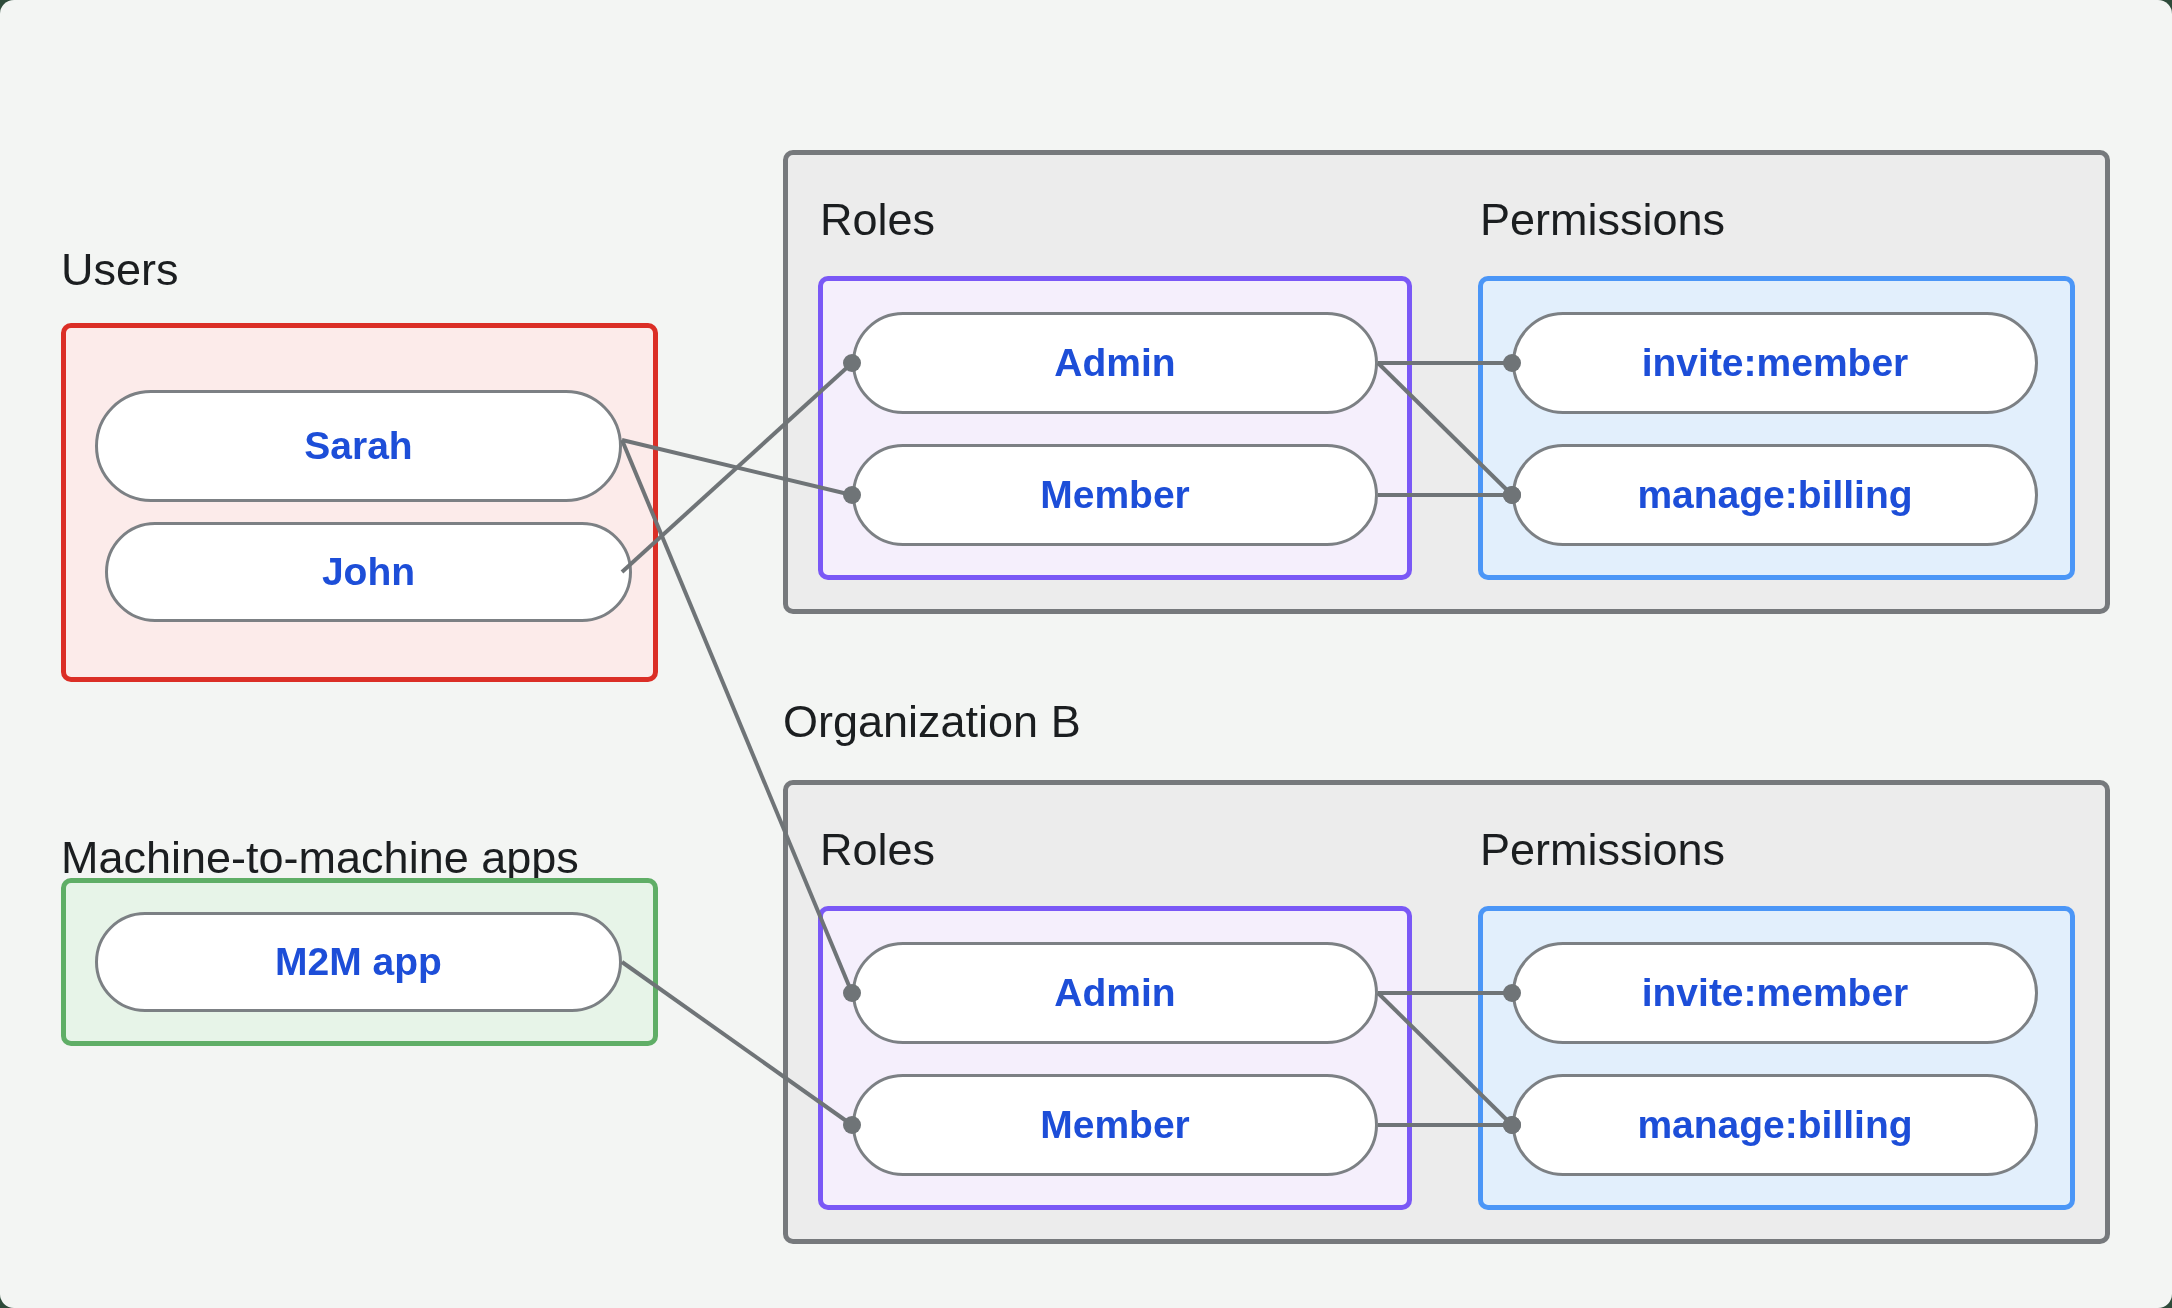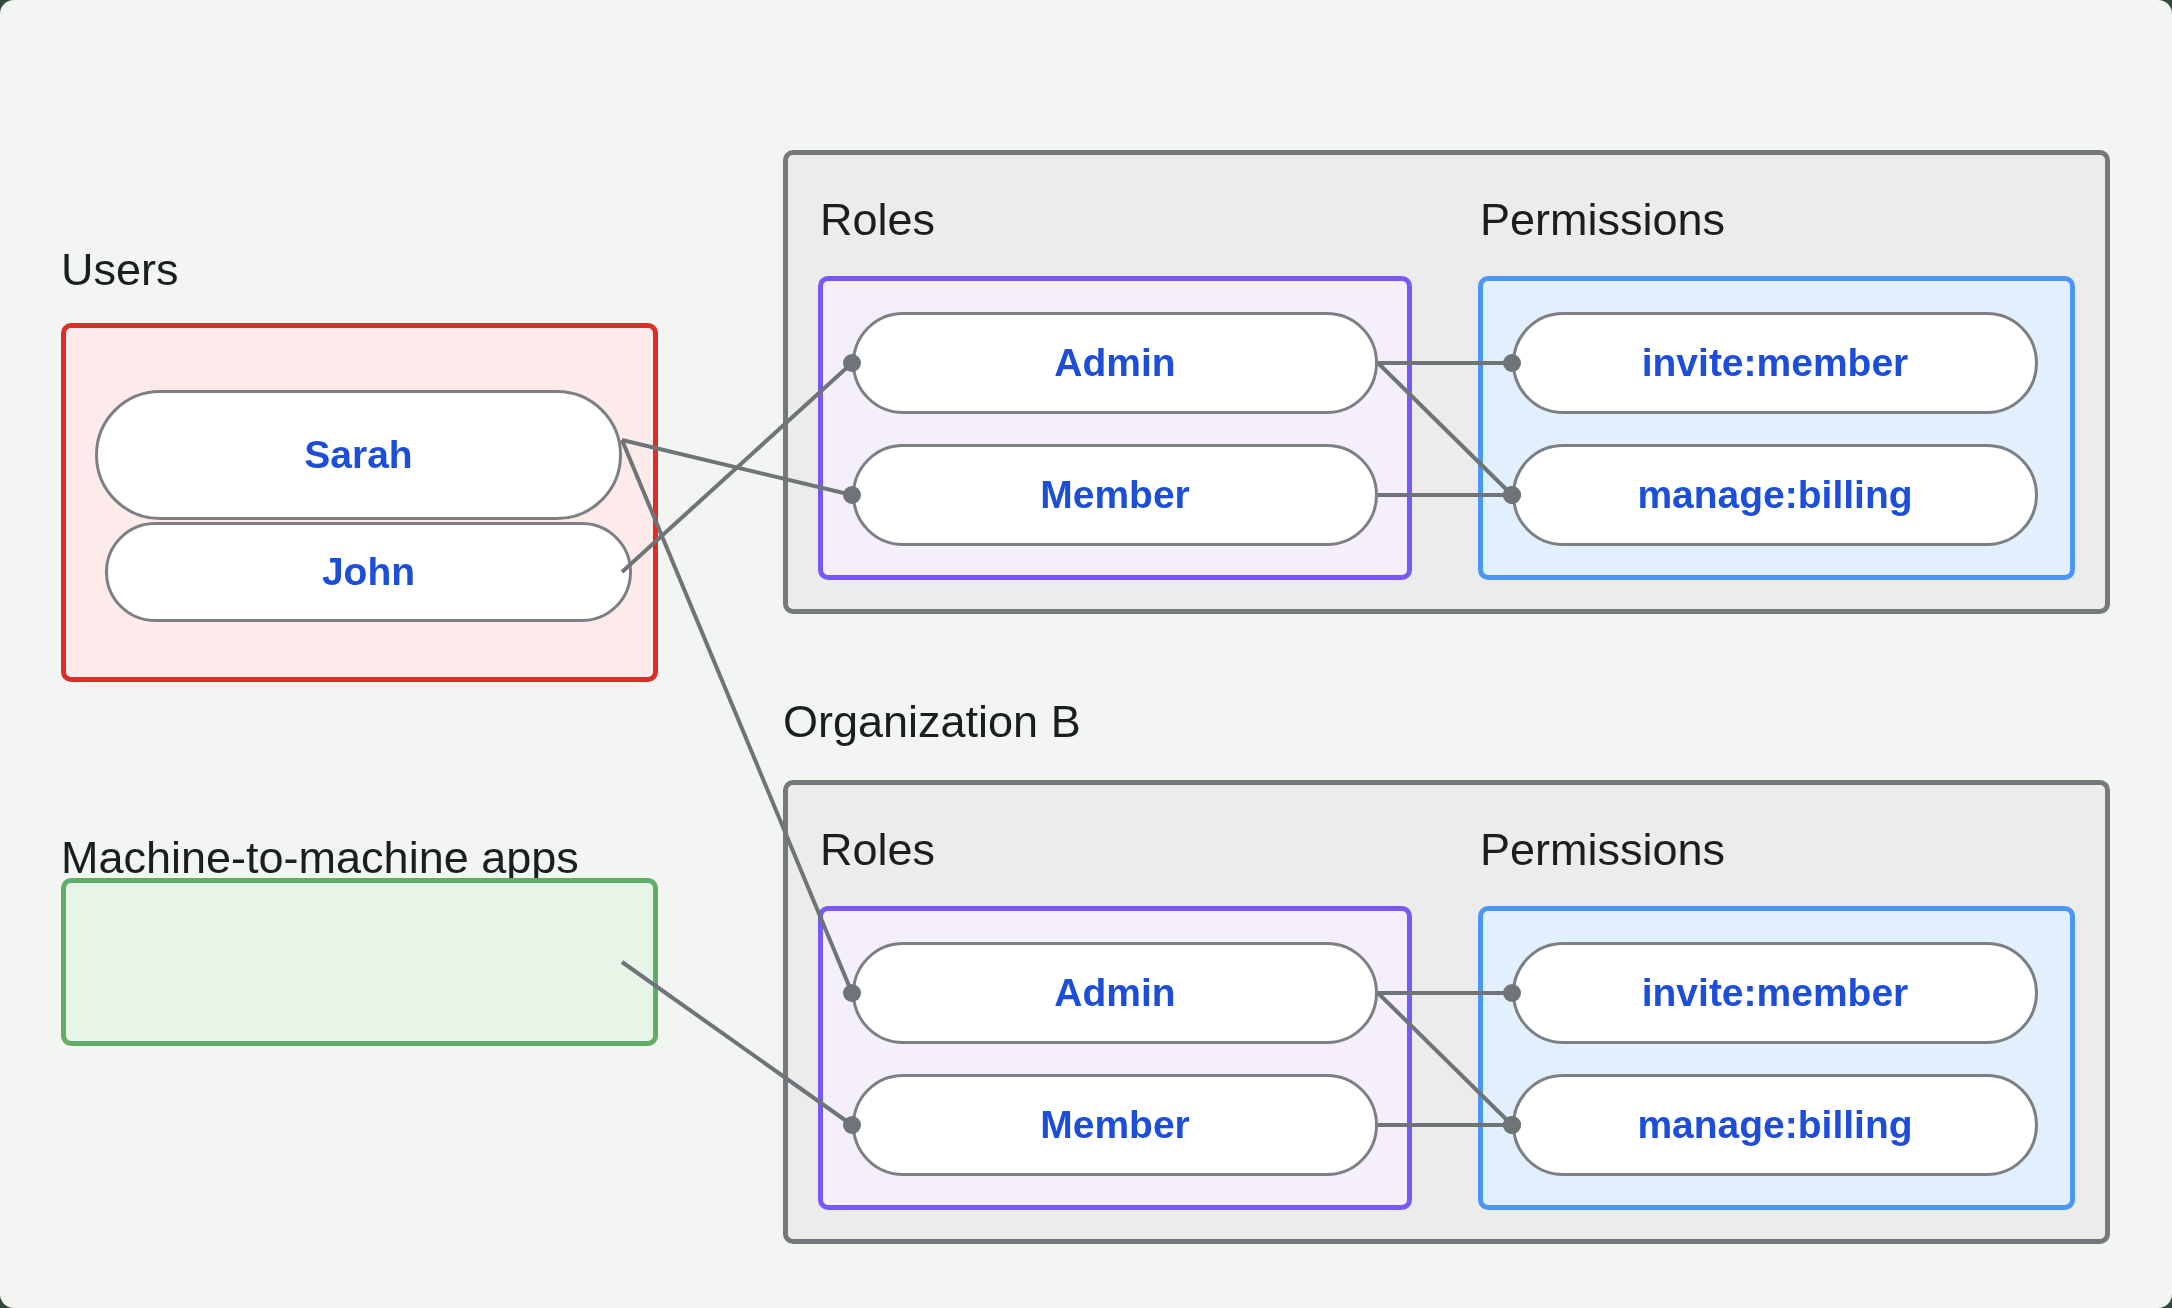--- a/index.html
+++ b/index.html
@@ -56,25 +56,26 @@
     pointer-events: none;
   }
 </style>
 </head>
 <body>
 
 <div id="stage">
 
   <div class="heading" style="left:61px; top:244px;">Users</div>
   <div class="group-box red" style="left:61px; top:323px; width:597px; height:359px;"></div>
-  <div class="pill" style="left:95px; top:390px; width:527px; height:130px;">Sarah</div>
+  <div class="pill" style="left:95px; top:390px; width:527px; height:112px;">Sarah</div>
   <div class="pill" style="left:105px; top:522px; width:527px; height:100px;text-align:center;">John</div>
 
   <div class="heading" style="left:61px; top:792px;margin-top:40px;">Machine-to-machine apps</div>
   <div class="group-box green" style="left:61px; top:878px; width:597px; height:168px;"></div>
+  <div class="pill" style="left:95px; top:912px; width:527px; height:100px;">M2M app</div>
 
   <div class="group-box org" style="left:783px; top:150px; width:1327px; height:464px;"></div>
   <div class="heading" style="left:820px; top:194px;">Roles</div>
   <div class="group-box purple" style="left:818px; top:276px; width:594px; height:304px;"></div>
   <div class="pill" style="left:852px; top:312px; width:526px; height:102px;">Admin</div>
   <div class="pill" style="left:852px; top:444px; width:526px; height:102px;">Member</div>
   <div class="heading" style="left:1480px; top:194px;">Permissions</div>
   <div class="group-box blue" style="left:1478px; top:276px; width:597px; height:304px;"></div>
   <div class="pill" style="left:1512px; top:312px; width:526px; height:102px;">invite:member</div>
   <div class="pill" style="left:1512px; top:444px; width:526px; height:102px;">manage:billing</div>

